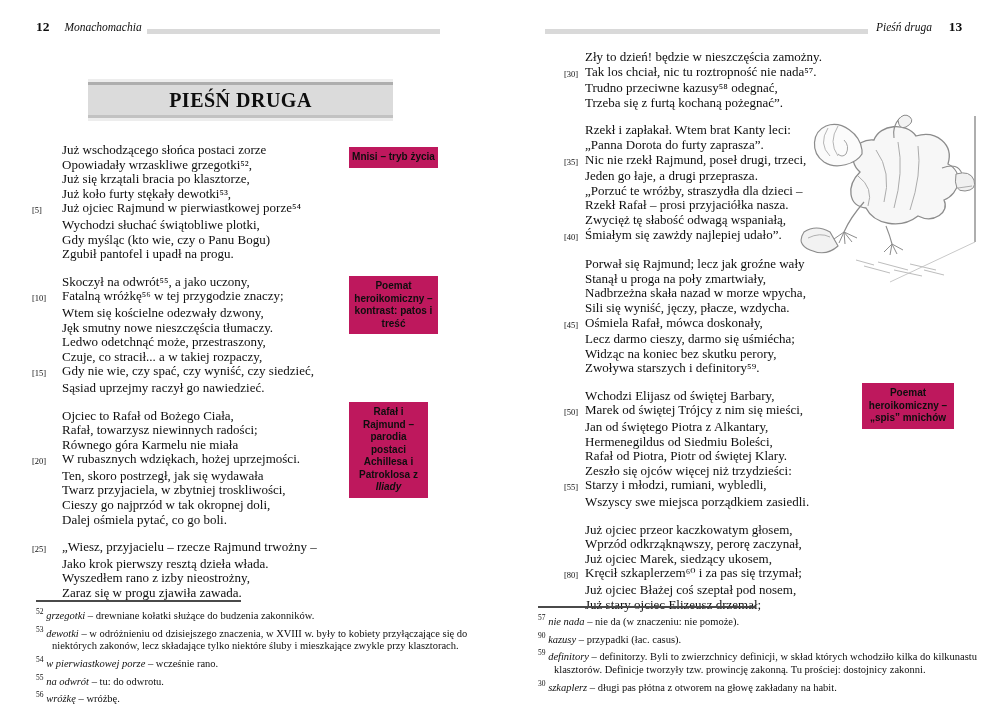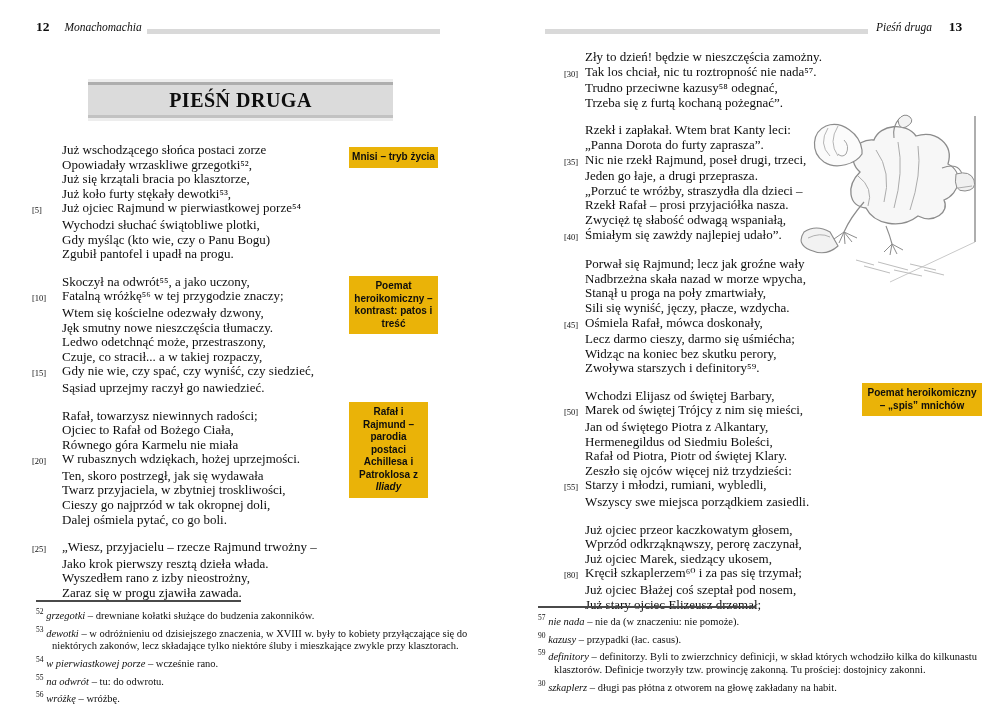--- a/index.html
+++ b/index.html
@@ -30,29 +30,29 @@
   .poem{position:absolute;font-size:13px;line-height:14.6px;}
   #lp-poem{left:32px;top:143px;width:330px;}
   #rp-poem{left:538px;top:50px;width:340px;}
   .stanza{margin-bottom:13px;}
   .pline{display:flex;}
   .lnum{flex:0 0 30px;font-size:8.5px;padding-top:2px;white-space:nowrap;}
   #rp-poem .lnum{flex:0 0 47px;padding-left:26px;box-sizing:border-box;}
   .ptext{white-space:nowrap;}
   
   .mnote{
-    position:absolute;background:#eab308;
+    position:absolute;background:#be185d;
     font-family:"Liberation Sans","DejaVu Sans",sans-serif;
     font-weight:bold;font-size:10px;line-height:12.5px;text-align:center;
     padding:4px 3px;box-sizing:border-box;
   }
   #mnote1{left:349px;top:147px;width:89px;}
   #mnote2{left:349px;top:276px;width:89px;}
   #mnote3{left:349px;top:402px;width:79px;}
-  #mnote-r{left:862px;top:383px;width:120px;}
+  #mnote-r{left:862px;top:383px;width:92px;}
   
   .fnrule{position:absolute;height:1.5px;background:#4a4a4a;}
   #lp-rule{left:36px;top:600px;width:205px;}
   #rp-rule{left:538px;top:606px;width:218px;}
   .fnotes{position:absolute;font-size:10.5px;line-height:13px;}
   #lp-fnotes{left:36px;top:605px;width:463px;}
   #rp-fnotes{left:538px;top:611px;width:456px;}
   .fnote{padding-left:16px;text-indent:-16px;margin-bottom:1px;}
   .fnote sup{font-size:7.5px;}
   
@@ -155,26 +155,26 @@
           <div class="pline">
             <span class="lnum"></span>
             <span class="ptext">Sąsiad uprzejmy raczył go nawiedzieć.</span>
           </div>
         </div>
 
       <div class="stanza">
 
           <div class="pline">
             <span class="lnum"></span>
+            <span class="ptext">Ojciec to Rafał od Bożego Ciała,</span>
+          </div>
+
+          <div class="pline">
+            <span class="lnum"></span>
             <span class="ptext">Rafał, towarzysz niewinnych radości;</span>
-          </div>
-
-          <div class="pline">
-            <span class="lnum"></span>
-            <span class="ptext">Ojciec to Rafał od Bożego Ciała,</span>
           </div>
 
           <div class="pline">
             <span class="lnum"></span>
             <span class="ptext">Równego góra Karmelu nie miała</span>
           </div>
 
           <div class="pline">
             <span class="lnum">[20]</span>
             <span class="ptext">W rubasznych wdziękach, hożej uprzejmości.</span>
@@ -350,26 +350,26 @@
 
       <div class="stanza">
 
           <div class="pline">
             <span class="lnum"></span>
             <span class="ptext">Porwał się Rajmund; lecz jak groźne wały</span>
           </div>
 
           <div class="pline">
             <span class="lnum"></span>
+            <span class="ptext">Stanął u proga na poły zmartwiały,</span>
+          </div>
+
+          <div class="pline">
+            <span class="lnum"></span>
             <span class="ptext">Nadbrzeżna skała nazad w morze wpycha,</span>
-          </div>
-
-          <div class="pline">
-            <span class="lnum"></span>
-            <span class="ptext">Stanął u proga na poły zmartwiały,</span>
           </div>
 
           <div class="pline">
             <span class="lnum"></span>
             <span class="ptext">Sili się wyniść, jęczy, płacze, wzdycha.</span>
           </div>
 
           <div class="pline">
             <span class="lnum">[45]</span>
             <span class="ptext">Ośmiela Rafał, mówca doskonały,</span>

